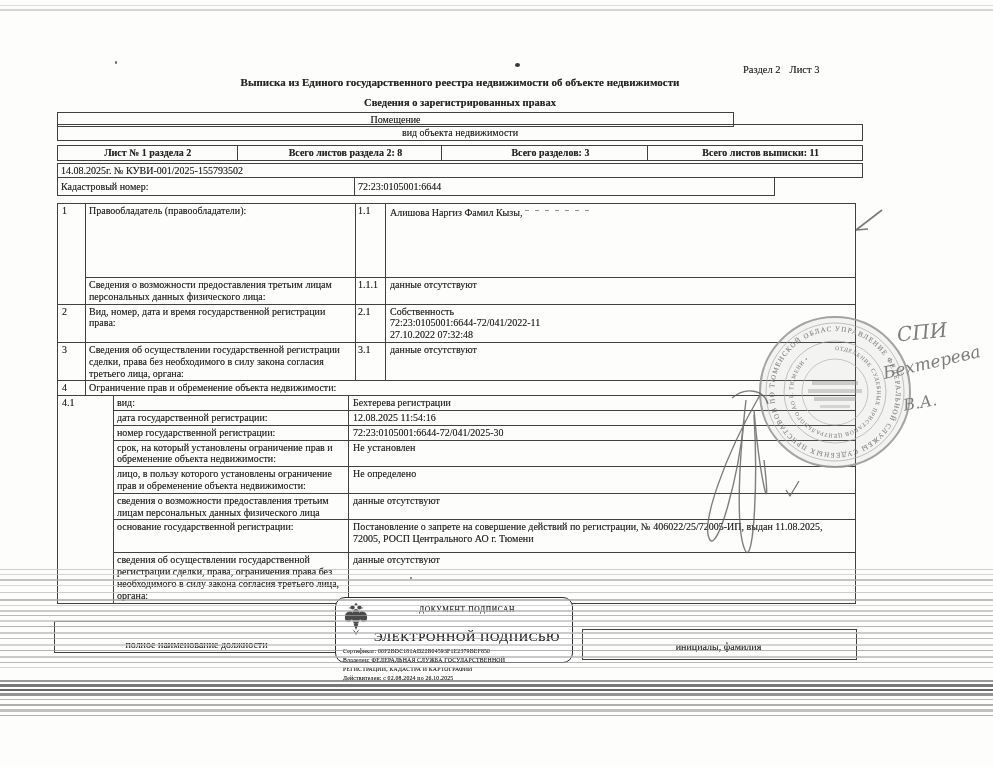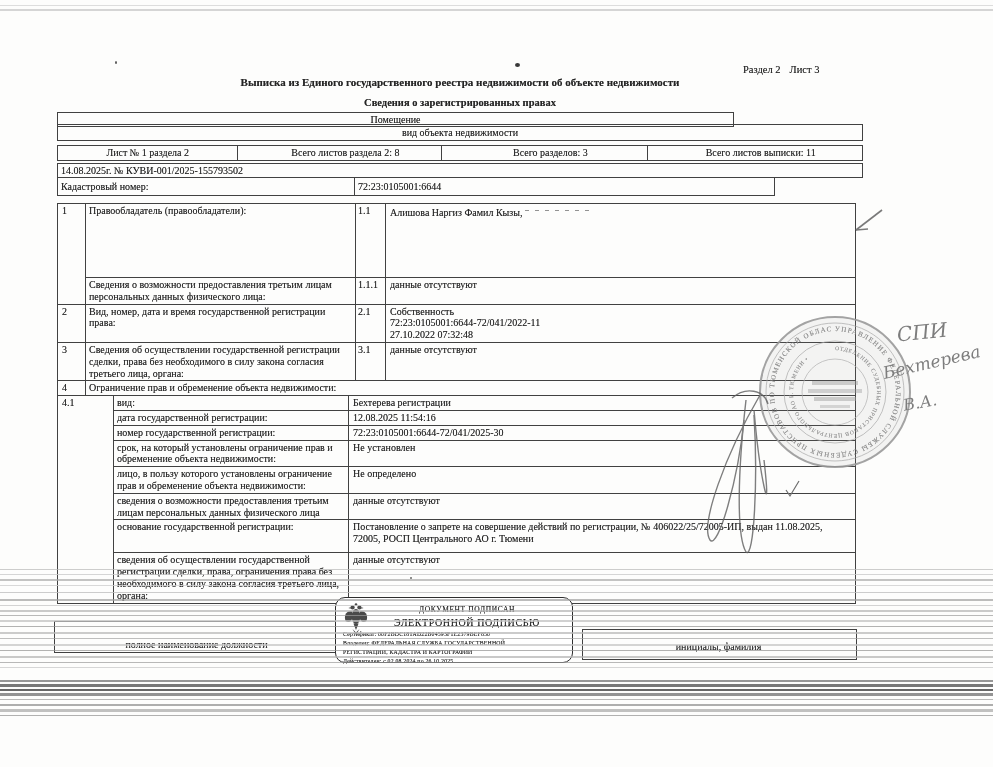--- a/index.html
+++ b/index.html
@@ -10,21 +10,21 @@
   
   .section-sheet{top:64px;left:743px;font-size:10.5px;}
   .section-sheet span{margin-right:9px;}
   .title1{top:76px;left:0;width:920px;text-align:center;font-size:11px;font-weight:bold;}
   .title2{top:97px;left:0;width:920px;text-align:center;font-size:10.5px;font-weight:bold;}
   
   .hcell{box-sizing:border-box;border:1px solid #414141;font-size:10px;line-height:13px;
          background:transparent;}
   .hrow-obj{top:112px;left:57px;width:677px;height:15px;text-align:center;}
   .hrow-kind{top:124px;left:57px;width:806px;height:17px;text-align:center;line-height:15px;}
-  .hrow-four{top:145px;left:57px;width:806px;height:16px;display:flex;}
+  .hrow-four{top:145px;left:57px;width:806px;height:16px;display:flex;font-weight:bold;}
   .hrow-four .hcell{height:16px;text-align:center;line-height:14px;}
   .hrow-four .hcell+.hcell{margin-left:-1px;padding-left:11px;}
   .hrow-doc{top:163px;left:57px;width:806px;height:15px;text-align:left;padding-left:3px;line-height:13px;}
   .hrow-cad{top:177px;left:57px;width:806px;height:19px;display:flex;}
   .hrow-cad .hcell{height:19px;line-height:17px;padding-left:3px;}
   .hrow-cad .hcell+.hcell{margin-left:-1px;}
   
   .rights{top:203px;left:57px;}
   .rights table{border-collapse:collapse;table-layout:fixed;width:798px;}
   .rights td{border:1px solid #414141;vertical-align:top;font-size:10px;line-height:1.18;
@@ -48,21 +48,21 @@
   .sig-left-box{top:621px;left:54px;width:506px;height:30px;border:1px solid #414141;z-index:4;}
   .sig-right-box{top:629px;left:582px;width:273px;height:29px;border:1px solid #414141;z-index:4;}
   .sig-label{font-size:10px;color:#2c2c2c;z-index:5;}
   .sig-label-left{top:639px;left:54px;width:285px;text-align:center;}
   .sig-label-right{top:641px;left:582px;width:273px;text-align:center;}
   
   .ep-box{top:597px;left:335px;width:236px;height:64px;border:1.5px solid #2e2e2e;
           border-radius:10px;background:#fff;z-index:10;}
   .ep-eagle{position:absolute;top:3px;left:7px;width:26px;height:36px;}
   .ep-t1{margin-top:7px;padding-left:26px;text-align:center;font-size:7.5px;letter-spacing:.6px;}
-  .ep-t2{margin-top:3px;padding-left:26px;text-align:center;font-size:10px;letter-spacing:.6px;}
+  .ep-t2{margin-top:15px;padding-left:26px;text-align:center;font-size:13px;letter-spacing:.6px;}
   .ep-s{margin:3px 0 0 7px;font-size:5.8px;letter-spacing:.2px;white-space:nowrap;}
   
   .stripes{position:absolute;inset:0;z-index:50;pointer-events:none;}
   .stripe{position:absolute;left:0;width:100%;}
   .dot{position:absolute;border-radius:50%;background:#383838;}
   .dot1{top:63px;left:515px;width:5px;height:4px;}
   .dot2{top:61px;left:115px;width:2px;height:3px;background:#5a5a5a;}
   .dot3{top:577px;left:410px;width:2px;height:2px;background:#6a6a6a;}
 </style>
 </head>

